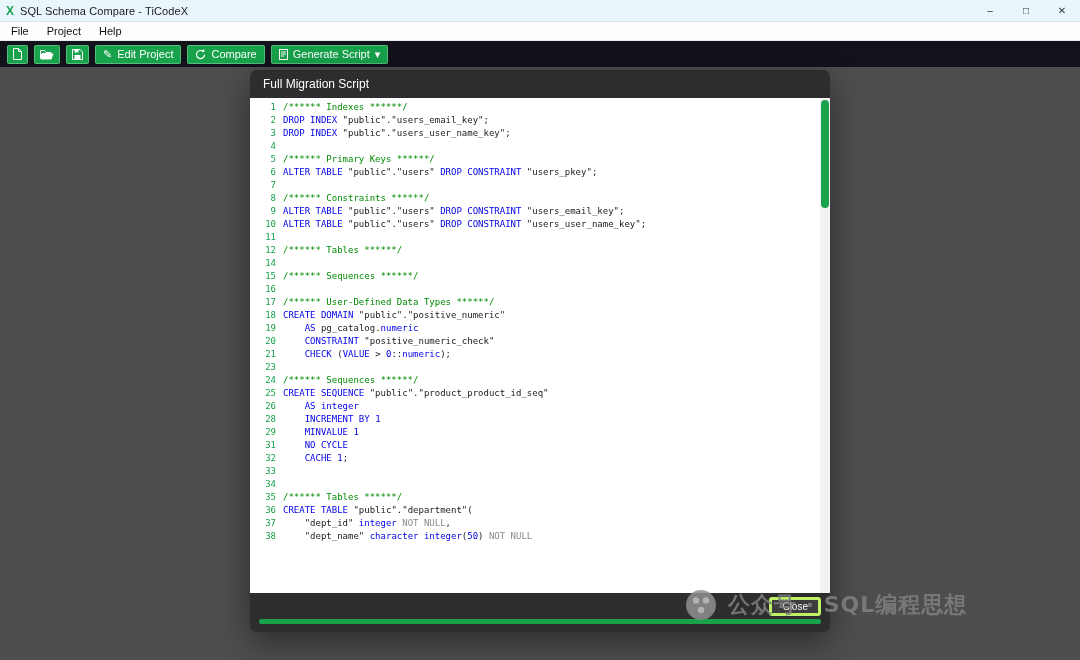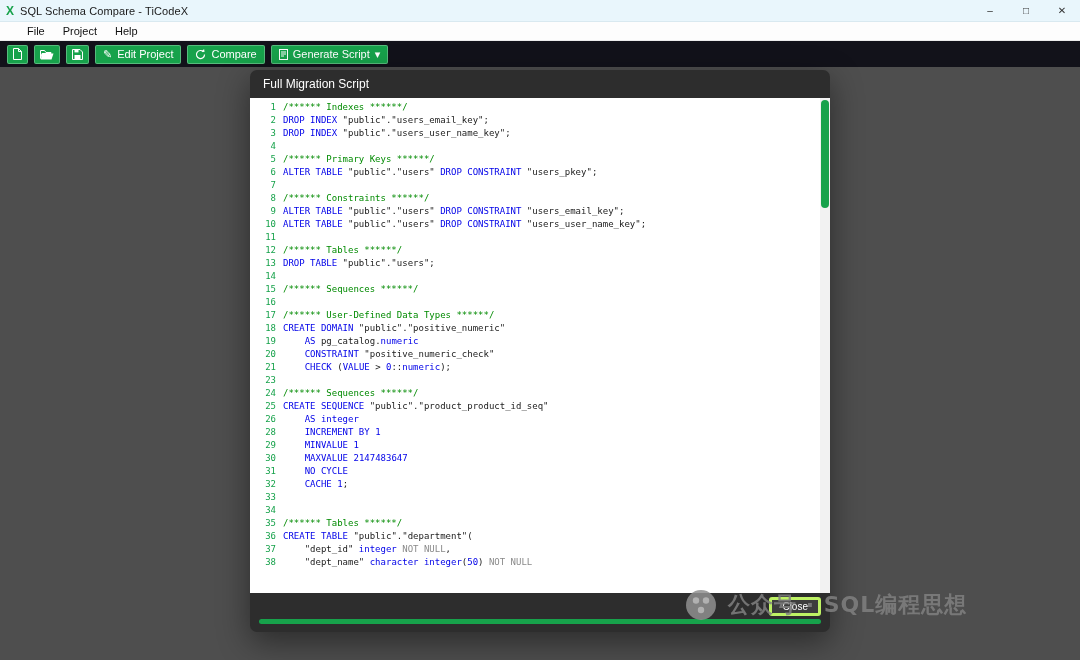--- a/index.html
+++ b/index.html
@@ -7,21 +7,21 @@
   body{font-family:"Liberation Sans",sans-serif;background:#4e4e4e;position:relative}
 
   
   .titlebar{height:22px;background:#e9f6fc;display:flex;align-items:center;font-size:11px;color:#1a1a1a;border-bottom:1px solid #d9e9f0}
   .app-icon{color:var(--accent,#17a24b);font-weight:bold;font-size:12px;margin:0 6px 0 6px}
   .win-title{letter-spacing:.1px}
   .win-controls{margin-left:auto;display:flex;height:100%}
   .win-btn{width:36px;height:100%;display:flex;align-items:center;justify-content:center;font-size:10px;color:#333;cursor:default}
 
   
-  .menubar{height:19px;background:#fdfdfd;display:flex;align-items:center;font-size:11px;color:#111;border-bottom:1px solid #ececec;padding-left:18px}
+  .menubar{height:19px;background:#fdfdfd;display:flex;align-items:center;font-size:11px;color:#111;border-bottom:1px solid #ececec;padding-left:2px}
   .menu-item{padding:0 9px;height:100%;display:flex;align-items:center}
 
   
   .toolbar{height:26px;background:#12121a;display:flex;align-items:center;padding:0 7px;gap:6px}
   .tb-btn{background:var(--accent,#17a24b);border:1px solid rgba(255,255,255,.28);color:#fff;font-size:11px;height:19px;display:inline-flex;align-items:center;gap:5px;padding:0 7px;border-radius:2px;font-family:inherit;line-height:1}
   .tb-btn.icon-only{padding:0 5px}
   .tb-btn svg{display:block}
   .glyph{font-size:11px;line-height:1}
 
   
@@ -131,36 +131,34 @@
           <div class="code-line"><span class="ln">3</span><span class="lc"><span class="tok-k">DROP INDEX</span><span class="tok-p"> "public"."users_user_name_key";</span></span></div>
           <div class="code-line"><span class="ln">4</span><span class="lc"></span></div>
           <div class="code-line"><span class="ln">5</span><span class="lc"><span class="tok-c">/****** Primary Keys ******/</span></span></div>
           <div class="code-line"><span class="ln">6</span><span class="lc"><span class="tok-k">ALTER TABLE</span><span class="tok-p"> "public"."users" </span><span class="tok-k">DROP CONSTRAINT</span><span class="tok-p"> "users_pkey";</span></span></div>
           <div class="code-line"><span class="ln">7</span><span class="lc"></span></div>
           <div class="code-line"><span class="ln">8</span><span class="lc"><span class="tok-c">/****** Constraints ******/</span></span></div>
           <div class="code-line"><span class="ln">9</span><span class="lc"><span class="tok-k">ALTER TABLE</span><span class="tok-p"> "public"."users" </span><span class="tok-k">DROP CONSTRAINT</span><span class="tok-p"> "users_email_key";</span></span></div>
           <div class="code-line"><span class="ln">10</span><span class="lc"><span class="tok-k">ALTER TABLE</span><span class="tok-p"> "public"."users" </span><span class="tok-k">DROP CONSTRAINT</span><span class="tok-p"> "users_user_name_key";</span></span></div>
           <div class="code-line"><span class="ln">11</span><span class="lc"></span></div>
           <div class="code-line"><span class="ln">12</span><span class="lc"><span class="tok-c">/****** Tables ******/</span></span></div>
-          <div class="code-line"><span class="ln">13</span><span class="lc"><span class="tok-k">DROP TABLE</span><span class="tok-p"> "public"."users";</span></span></div>
           <div class="code-line"><span class="ln">14</span><span class="lc"></span></div>
           <div class="code-line"><span class="ln">15</span><span class="lc"><span class="tok-c">/****** Sequences ******/</span></span></div>
           <div class="code-line"><span class="ln">16</span><span class="lc"></span></div>
           <div class="code-line"><span class="ln">17</span><span class="lc"><span class="tok-c">/****** User-Defined Data Types ******/</span></span></div>
           <div class="code-line"><span class="ln">18</span><span class="lc"><span class="tok-k">CREATE DOMAIN</span><span class="tok-p"> "public"."positive_numeric"</span></span></div>
           <div class="code-line"><span class="ln">19</span><span class="lc"><span class="tok-p">    </span><span class="tok-k">AS</span><span class="tok-p"> pg_catalog.</span><span class="tok-k">numeric</span></span></div>
           <div class="code-line"><span class="ln">20</span><span class="lc"><span class="tok-p">    </span><span class="tok-k">CONSTRAINT</span><span class="tok-p"> "positive_numeric_check"</span></span></div>
           <div class="code-line"><span class="ln">21</span><span class="lc"><span class="tok-p">    </span><span class="tok-k">CHECK</span><span class="tok-p"> (</span><span class="tok-k">VALUE</span><span class="tok-p"> &gt; </span><span class="tok-n">0</span><span class="tok-p">::</span><span class="tok-k">numeric</span><span class="tok-p">);</span></span></div>
           <div class="code-line"><span class="ln">23</span><span class="lc"></span></div>
           <div class="code-line"><span class="ln">24</span><span class="lc"><span class="tok-c">/****** Sequences ******/</span></span></div>
           <div class="code-line"><span class="ln">25</span><span class="lc"><span class="tok-k">CREATE SEQUENCE</span><span class="tok-p"> "public"."product_product_id_seq"</span></span></div>
           <div class="code-line"><span class="ln">26</span><span class="lc"><span class="tok-p">    </span><span class="tok-k">AS integer</span></span></div>
           <div class="code-line"><span class="ln">28</span><span class="lc"><span class="tok-p">    </span><span class="tok-k">INCREMENT BY</span><span class="tok-p"> </span><span class="tok-n">1</span></span></div>
           <div class="code-line"><span class="ln">29</span><span class="lc"><span class="tok-p">    </span><span class="tok-k">MINVALUE</span><span class="tok-p"> </span><span class="tok-n">1</span></span></div>
-          <div class="code-line"><span class="ln">30</span><span class="lc"><span class="tok-p">    </span><span class="tok-k">MAXVALUE</span><span class="tok-p"> </span><span class="tok-n">2147483647</span></span></div>
           <div class="code-line"><span class="ln">31</span><span class="lc"><span class="tok-p">    </span><span class="tok-k">NO CYCLE</span></span></div>
           <div class="code-line"><span class="ln">32</span><span class="lc"><span class="tok-p">    </span><span class="tok-k">CACHE</span><span class="tok-p"> </span><span class="tok-n">1</span><span class="tok-p">;</span></span></div>
           <div class="code-line"><span class="ln">33</span><span class="lc"></span></div>
           <div class="code-line"><span class="ln">34</span><span class="lc"></span></div>
           <div class="code-line"><span class="ln">35</span><span class="lc"><span class="tok-c">/****** Tables ******/</span></span></div>
           <div class="code-line"><span class="ln">36</span><span class="lc"><span class="tok-k">CREATE TABLE</span><span class="tok-p"> "public"."department"(</span></span></div>
           <div class="code-line"><span class="ln">37</span><span class="lc"><span class="tok-p">    "dept_id" </span><span class="tok-k">integer</span><span class="tok-p"> </span><span class="tok-g">NOT NULL</span><span class="tok-p">,</span></span></div>
           <div class="code-line"><span class="ln">38</span><span class="lc"><span class="tok-p">    "dept_name" </span><span class="tok-k">character integer</span><span class="tok-p">(</span><span class="tok-n">50</span><span class="tok-p">) </span><span class="tok-g">NOT NULL</span></span></div>
         </div>
       <div class="sb-track">

